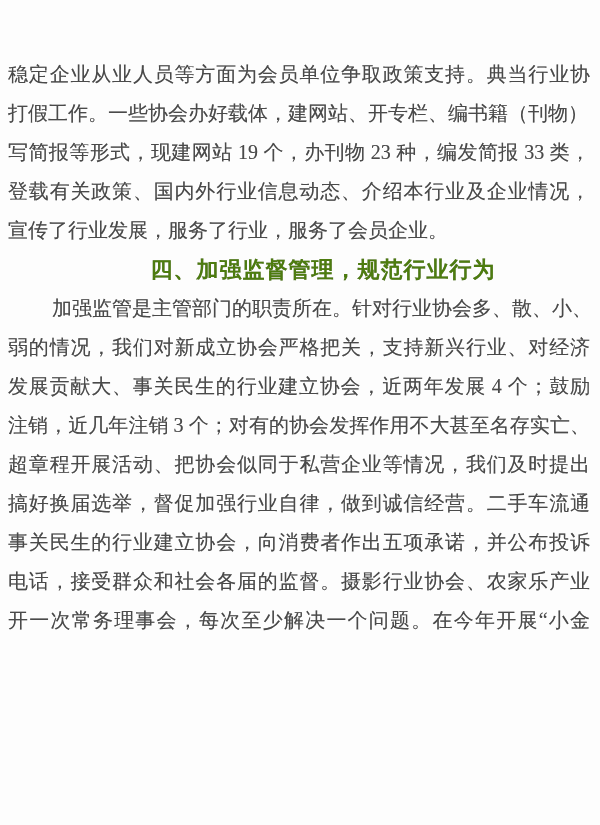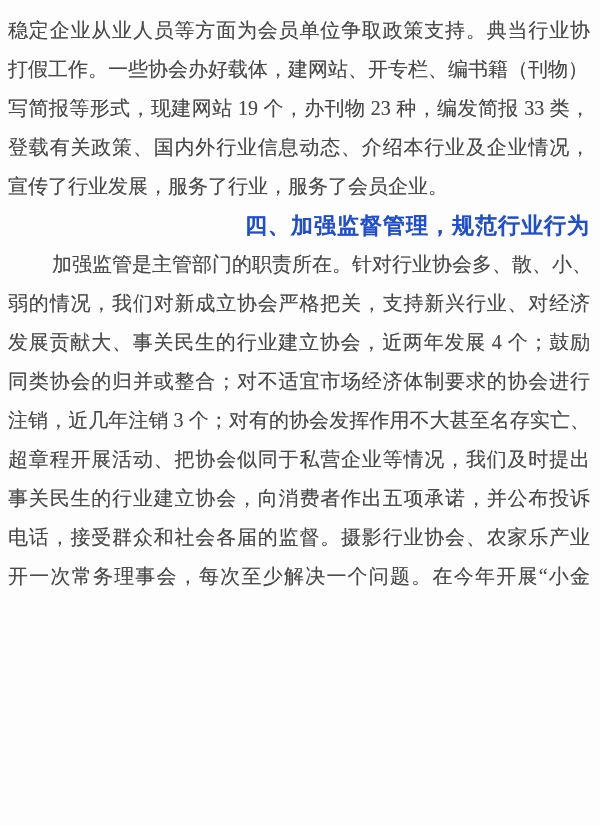--- a/index.html
+++ b/index.html
@@ -7,20 +7,21 @@
     padding: 0;
     background: #fdfdfd;
   }
   .page {
     position: relative;
     width: 600px;
     height: 596px;
     background: #fdfdfd;
     overflow: hidden;
     font-family: "Liberation Serif", "DejaVu Serif", serif;
+    margin-top: 44px;
   }
   .text-block {
     position: absolute;
     top: 11px;
     left: 8px;
     right: 10px;
   }
   .line {
     height: 39px;
     line-height: 39px;
@@ -37,23 +38,23 @@
     text-align-last: left;
   }
   .line.indent {
     text-indent: 44px;
   }
   .heading-line {
     height: 39px;
     line-height: 39px;
     font-size: 22px;
     font-weight: bold;
-    color: #1d4ed8;
+    color: #4d7c0f;
     font-family: "Liberation Sans", "DejaVu Sans", sans-serif;
-    text-align: right;
+    text-align: center;
     text-indent: 48px;
     letter-spacing: 1px;
     white-space: nowrap;
     text-shadow: 0 0 0.5px rgba(60,60,60,0.5);
   }
 </style>
 </head>
 <body>
 
 <div class="page">
@@ -63,21 +64,21 @@
     <div class="line">打假工作。一些协会办好载体，建网站、开专栏、编书籍（刊物）、</div>
     <div class="line">写简报等形式，现建网站 19 个，办刊物 23 种，编发简报 33 类，</div>
     <div class="line">登载有关政策、国内外行业信息动态、介绍本行业及企业情况，</div>
     <div class="line short">宣传了行业发展，服务了行业，服务了会员企业。</div>
 
     <div class="heading-line">四、加强监督管理，规范行业行为</div>
 
     <div class="line indent">加强监管是主管部门的职责所在。针对行业协会多、散、小、</div>
     <div class="line">弱的情况，我们对新成立协会严格把关，支持新兴行业、对经济</div>
     <div class="line">发展贡献大、事关民生的行业建立协会，近两年发展 4 个；鼓励</div>
-    <div class="line">同类协会的归并或整合；对不适宜市场经济体制要求的协会进行</div>
     <div class="line">注销，近几年注销 3 个；对有的协会发挥作用不大甚至名存实亡、</div>
     <div class="line">超章程开展活动、把协会似同于私营企业等情况，我们及时提出</div>
+    <div class="line">搞好换届选举，督促加强行业自律，做到诚信经营。二手车流通</div>
     <div class="line">事关民生的行业建立协会，向消费者作出五项承诺，并公布投诉</div>
     <div class="line">电话，接受群众和社会各届的监督。摄影行业协会、农家乐产业</div>
     <div class="line">开一次常务理事会，每次至少解决一个问题。在今年开展“小金</div>
 
   </div>
 </div>
 
 </body></html>

